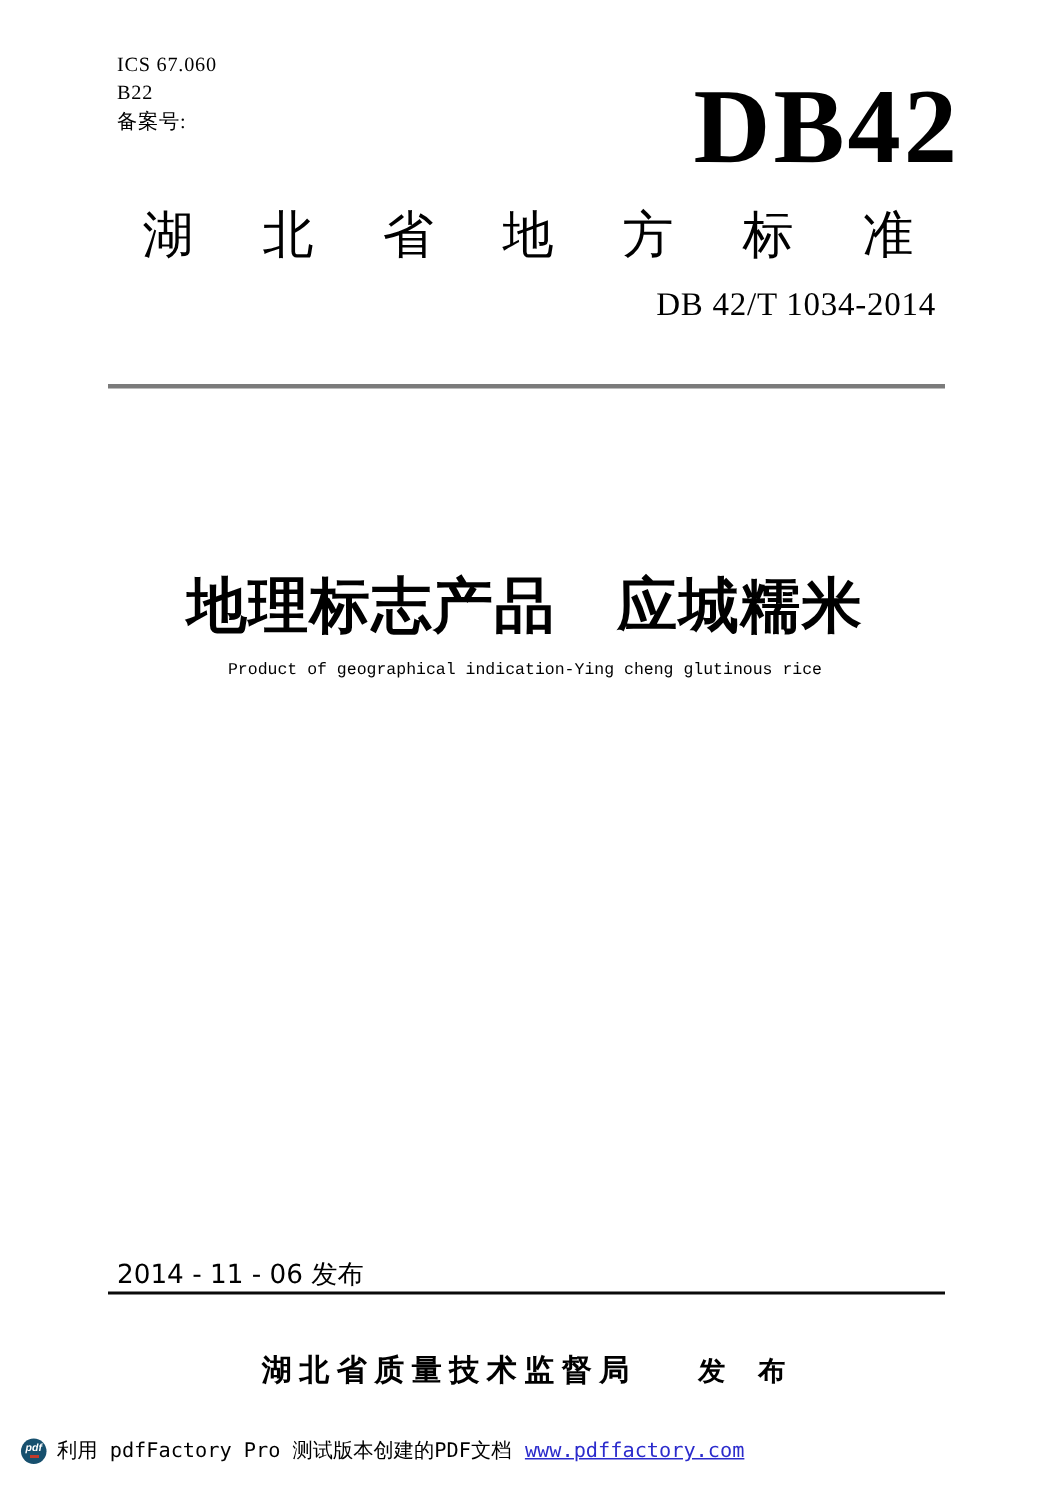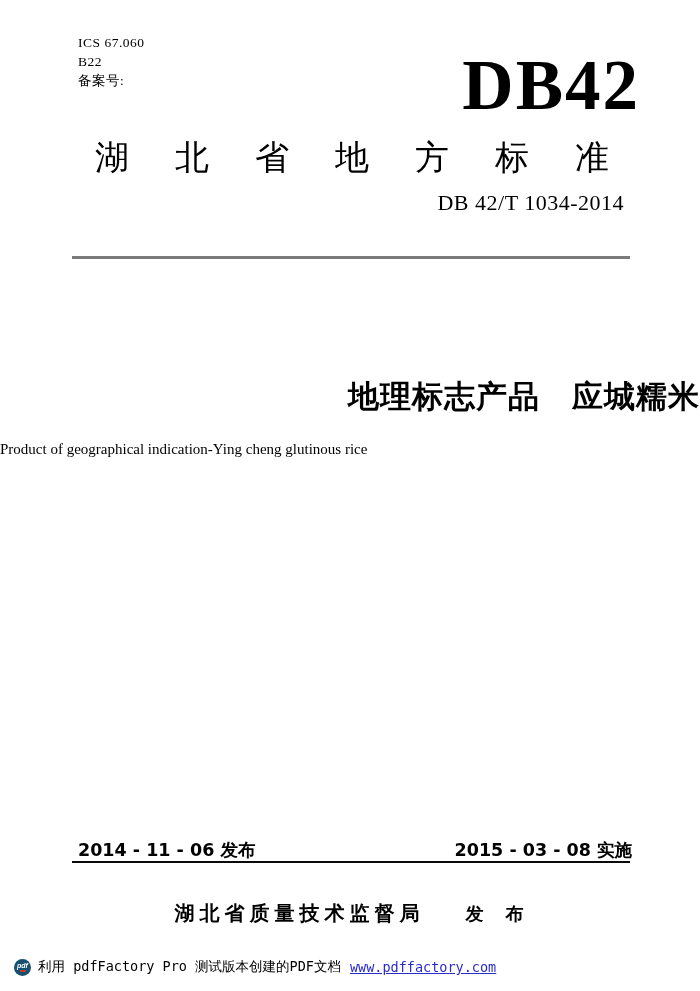--- a/index.html
+++ b/index.html
@@ -63,53 +63,53 @@
     left: 72px;
     width: 558px;
     height: 3px;
     background: #7b7b7b;
   }
   .title-cn {
     position: absolute;
     top: 376px;
     left: 0;
     width: 100%;
-    text-align: right;
-    font-size: 31px;
+    text-align: center;
+    font-size: 40px;
     font-weight: 600;
     letter-spacing: 1px;
   }
   .title-en {
     position: absolute;
     top: 441px;
     left: 0;
     width: 100%;
-    font-family: Liberation Serif, serif;
-    font-size: 15px;
+    text-align: center;
+    font-family: Liberation Mono, monospace;
+    font-size: 11px;
   }
   .draft-note {
     position: absolute;
     top: 533px;
     left: 0;
     width: 100%;
     text-align: center;
     font-family: "Liberation Serif", serif;
     font-size: 16.5px;
     letter-spacing: 1px;
   }
   .dates-row {
     position: absolute;
     top: 840px;
     left: 78px;
-    right: 68px;
+    right: 78px;
     display: flex;
     justify-content: space-between;
     font-size: 17.5px;
     line-height: 1.2;
-    font-weight: bold;
   }
   .date-group { white-space: nowrap; }
   .date-rule {
     position: absolute;
     top: 861px;
     left: 72px;
     width: 558px;
     height: 2px;
     background: #0a0a0a;
   }
@@ -202,24 +202,20 @@
   <div class="title-cn">地理标志产品　应城糯米</div>
 
   <div class="title-en">Product of geographical indication-Ying cheng glutinous rice</div>
 
 
   <div class="dates-row">
     <span class="date-group">
       <span>2014 - 11 - 06</span>
       <span>发布</span>
     </span>
-    <span class="date-group">
-      <span>2015 - 03 - 08</span>
-      <span>实施</span>
-    </span>
   </div>
 
   <div class="date-rule"></div>
 
   <div class="publisher-row">
     <span class="publisher-name">湖北省质量技术监督局</span>
     <span class="publish-label">发　布</span>
   </div>
 
   <div class="footer">

